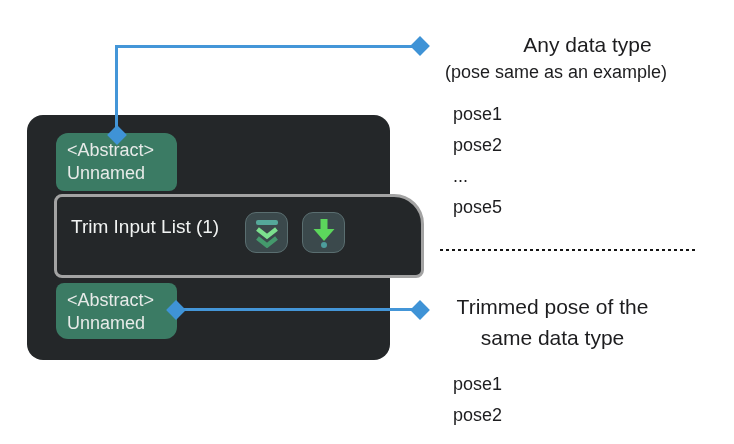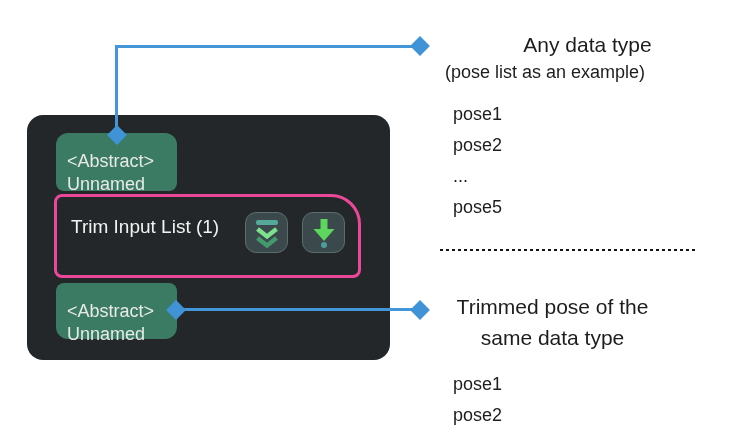--- a/index.html
+++ b/index.html
@@ -42,35 +42,35 @@
 
   
   .port {
     position: absolute;
     left: 56px;
     width: 121px;
     background: #3b7b64;
     color: #e7eae8;
     font-size: 18px;
     line-height: 23px;
-    padding: 17px 0 0 11px;
+    padding: 6px 0 0 11px;
     box-sizing: border-box;
     z-index: 3;
   }
   .port-top    { top: 133px; height: 58px; border-radius: 12px 12px 8px 8px; }
   .port-bottom { top: 283px; height: 56px; border-radius: 8px 8px 12px 12px; }
 
   
   .trim-section {
     position: absolute;
     left: 54px; top: 194px;
-    width: 307px; height: 84px;
+    width: 370px; height: 84px;
     box-sizing: border-box;
     background: #242729;
-    border: 3px solid #ec4899;
+    border: 3px solid #a3a3a3;
     border-radius: 8px 30px 8px 8px;
     z-index: 3;
   }
   .trim-title {
     position: absolute;
     left: 14px; top: 19px;
     color: #f1f3f2;
     font-size: 19px;
     white-space: nowrap;
   }
@@ -149,21 +149,21 @@
     <div>Unnamed</div>
   </div>
 
   <div class="diamond d1"></div>
   <div class="diamond d2"></div>
   <div class="diamond d3"></div>
   <div class="diamond d4"></div>
 
   <div class="ann ann-top">
     <div class="ann-title">Any data type</div>
-    <div class="ann-sub">(pose list as an example)</div>
+    <div class="ann-sub">(pose same as an example)</div>
     <div class="ann-list">
       <div class="ann-item">pose1</div>
       <div class="ann-item">pose2</div>
       <div class="ann-item">...</div>
       <div class="ann-item">pose5</div>
     </div>
   </div>
 
   <div class="dotted-sep"></div>
 

